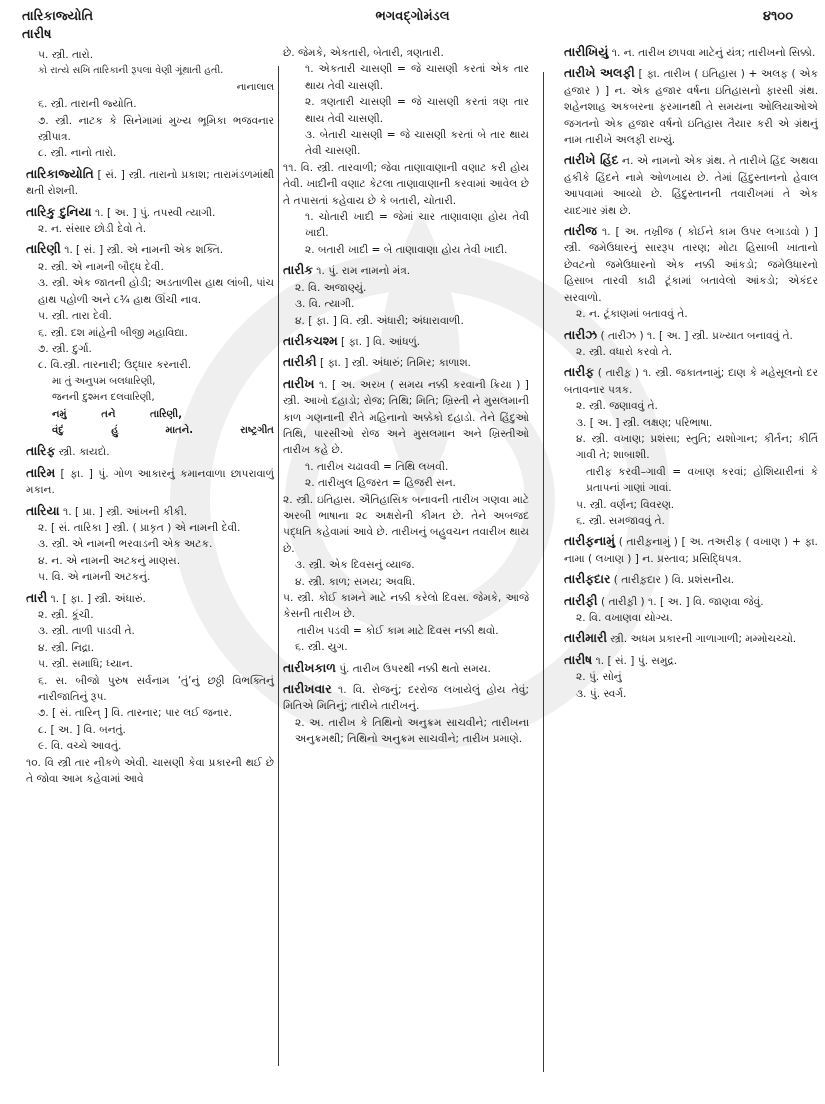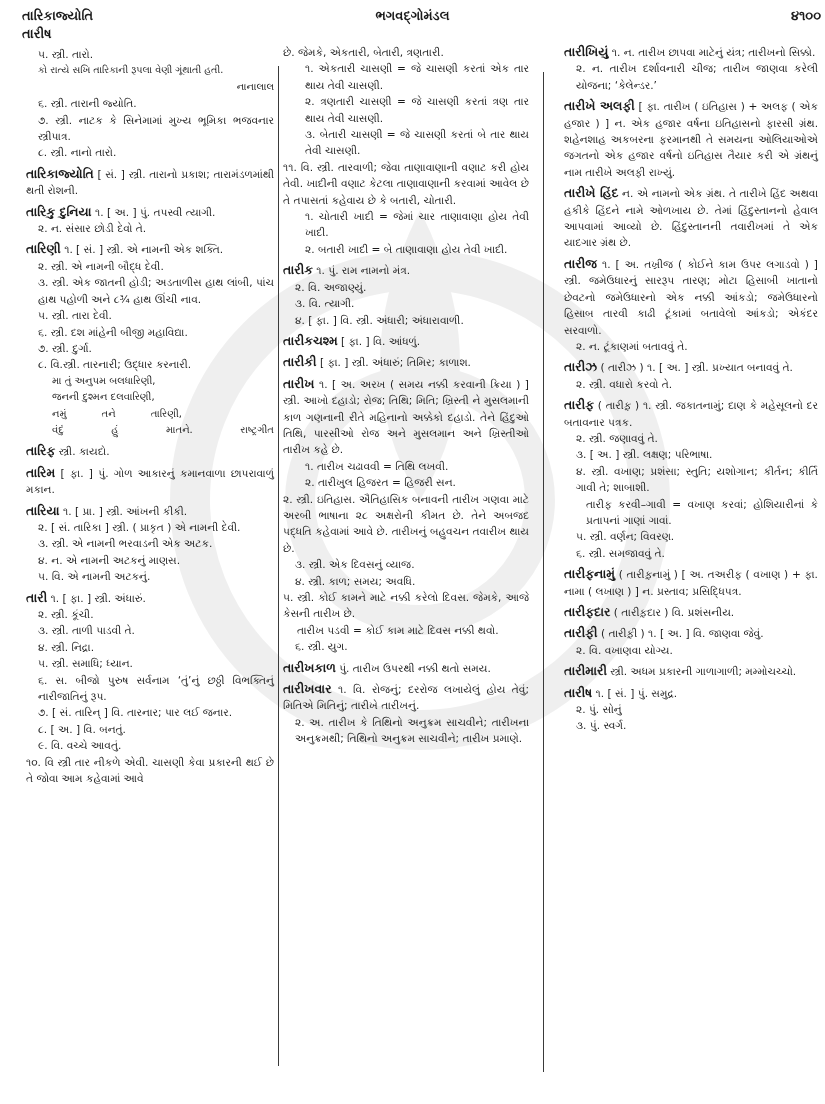--- a/index.html
+++ b/index.html
@@ -13,42 +13,42 @@
   .watermark {
     position: absolute; left: 170px; top: 170px; width: 500px; height: 640px;
     pointer-events: none; opacity: 0.06;
   }
   .hdr {
     position: absolute; top: 6px; left: 0; width: 825px; height: 22px;
     font-weight: bold; font-size: 13px;
   }
   .hdr .left { position: absolute; left: 22px; top: 2px; }
   .hdr .center { position: absolute; left: 0; right: 0; top: 2px; text-align: center; }
-  .hdr .right { position: absolute; right: 4px; top: 2px; }
+  .hdr .right { position: absolute; right: 32px; top: 2px; }
   .guide {
     position: absolute; left: 22px; top: 26px; font-weight: bold; font-size: 13px;
   }
   .col {
     position: absolute; top: 46px; font-size: 10.6px; line-height: 16.4px;
     text-align: justify;
   }
   .col1 { left: 26px; width: 248px; }
   .col2 { left: 283px; width: 246px; top: 44px; }
   .col3 { left: 564px; width: 254px; top: 44px; }
   .divider { position: absolute; width: 1px; background: #3a3a3a; }
   .div1 { left: 278px; top: 66px; height: 1000px; }
   .div2 { left: 543px; top: 72px; height: 1000px; }
   .entry { margin: 0 0 5px 0; }
   .hw { font-weight: bold; font-size: 12.4px; }
   .sense { padding-left: 12px; }
   .sense.cont { padding-left: 0; }
   .eg { padding-left: 22px; }
   .poem { padding-left: 26px; font-size: 10px; }
   .attr { text-align: right; font-size: 10px; }
-  .poem-line { display: flex; justify-content: space-between; }
+  .poem-line { display: flex; justify-content: space-between; font-weight: bold; }
 </style>
 </head>
 <body>
 
 <div class="page">
 
   <svg class="watermark" viewBox="0 0 500 640">
     <circle cx="250" cy="330" r="230" fill="none" stroke="#000" stroke-width="40"></circle>
     <circle cx="250" cy="330" r="120" fill="none" stroke="#000" stroke-width="30"></circle>
     <path d="M250 40 Q330 200 250 330 Q170 200 250 40Z" fill="#000"></path>
@@ -183,21 +183,20 @@
       <span class="hw">તારીખવાર</span>
       <span>૧. વિ. રોજનું; દરરોજ લખાયેલું હોય તેવું; મિતિએ મિતિનું; તારીખે તારીખનું.</span>
       <div class="sense">૨. અ. તારીખ કે તિથિનો અનુક્રમ સાચવીને; તારીખના અનુક્રમથી; તિથિનો અનુક્રમ સાચવીને; તારીખ પ્રમાણે.</div>
     </div>
   </div>
 
   <div class="col col3">
     <div class="entry">
       <span class="hw">તારીખિયું</span>
       <span>૧. ન. તારીખ છાપવા માટેનું યંત્ર; તારીખનો સિક્કો.</span>
-      <div class="sense">૨. ન. તારીખ દર્શાવનારી ચીજ; તારીખ જાણવા કરેલી યોજના; ‘કેલેન્ડર.’</div>
     </div>
     <div class="entry">
       <span class="hw">તારીખે અલફી</span>
       <span>[ ફા. તારીખ ( ઇતિહાસ ) + અલફ ( એક હજાર ) ] ન. એક હજાર વર્ષના ઇતિહાસનો ફારસી ગ્રંથ. શહેનશાહ અકબરના ફરમાનથી તે સમયના ઓલિયાઓએ જગતનો એક હજાર વર્ષનો ઇતિહાસ તૈયાર કરી એ ગ્રંથનું નામ તારીખે અલફી રાખ્યું.</span>
     </div>
     <div class="entry">
       <span class="hw">તારીખે હિંદ</span>
       <span>ન. એ નામનો એક ગ્રંથ. તે તારીખે હિંદ અથવા હકીકે હિંદને નામે ઓળખાય છે. તેમાં હિંદુસ્તાનનો હેવાલ આપવામાં આવ્યો છે. હિંદુસ્તાનની તવારીખમાં તે એક યાદગાર ગ્રંથ છે.</span>
     </div>
     <div class="entry">

